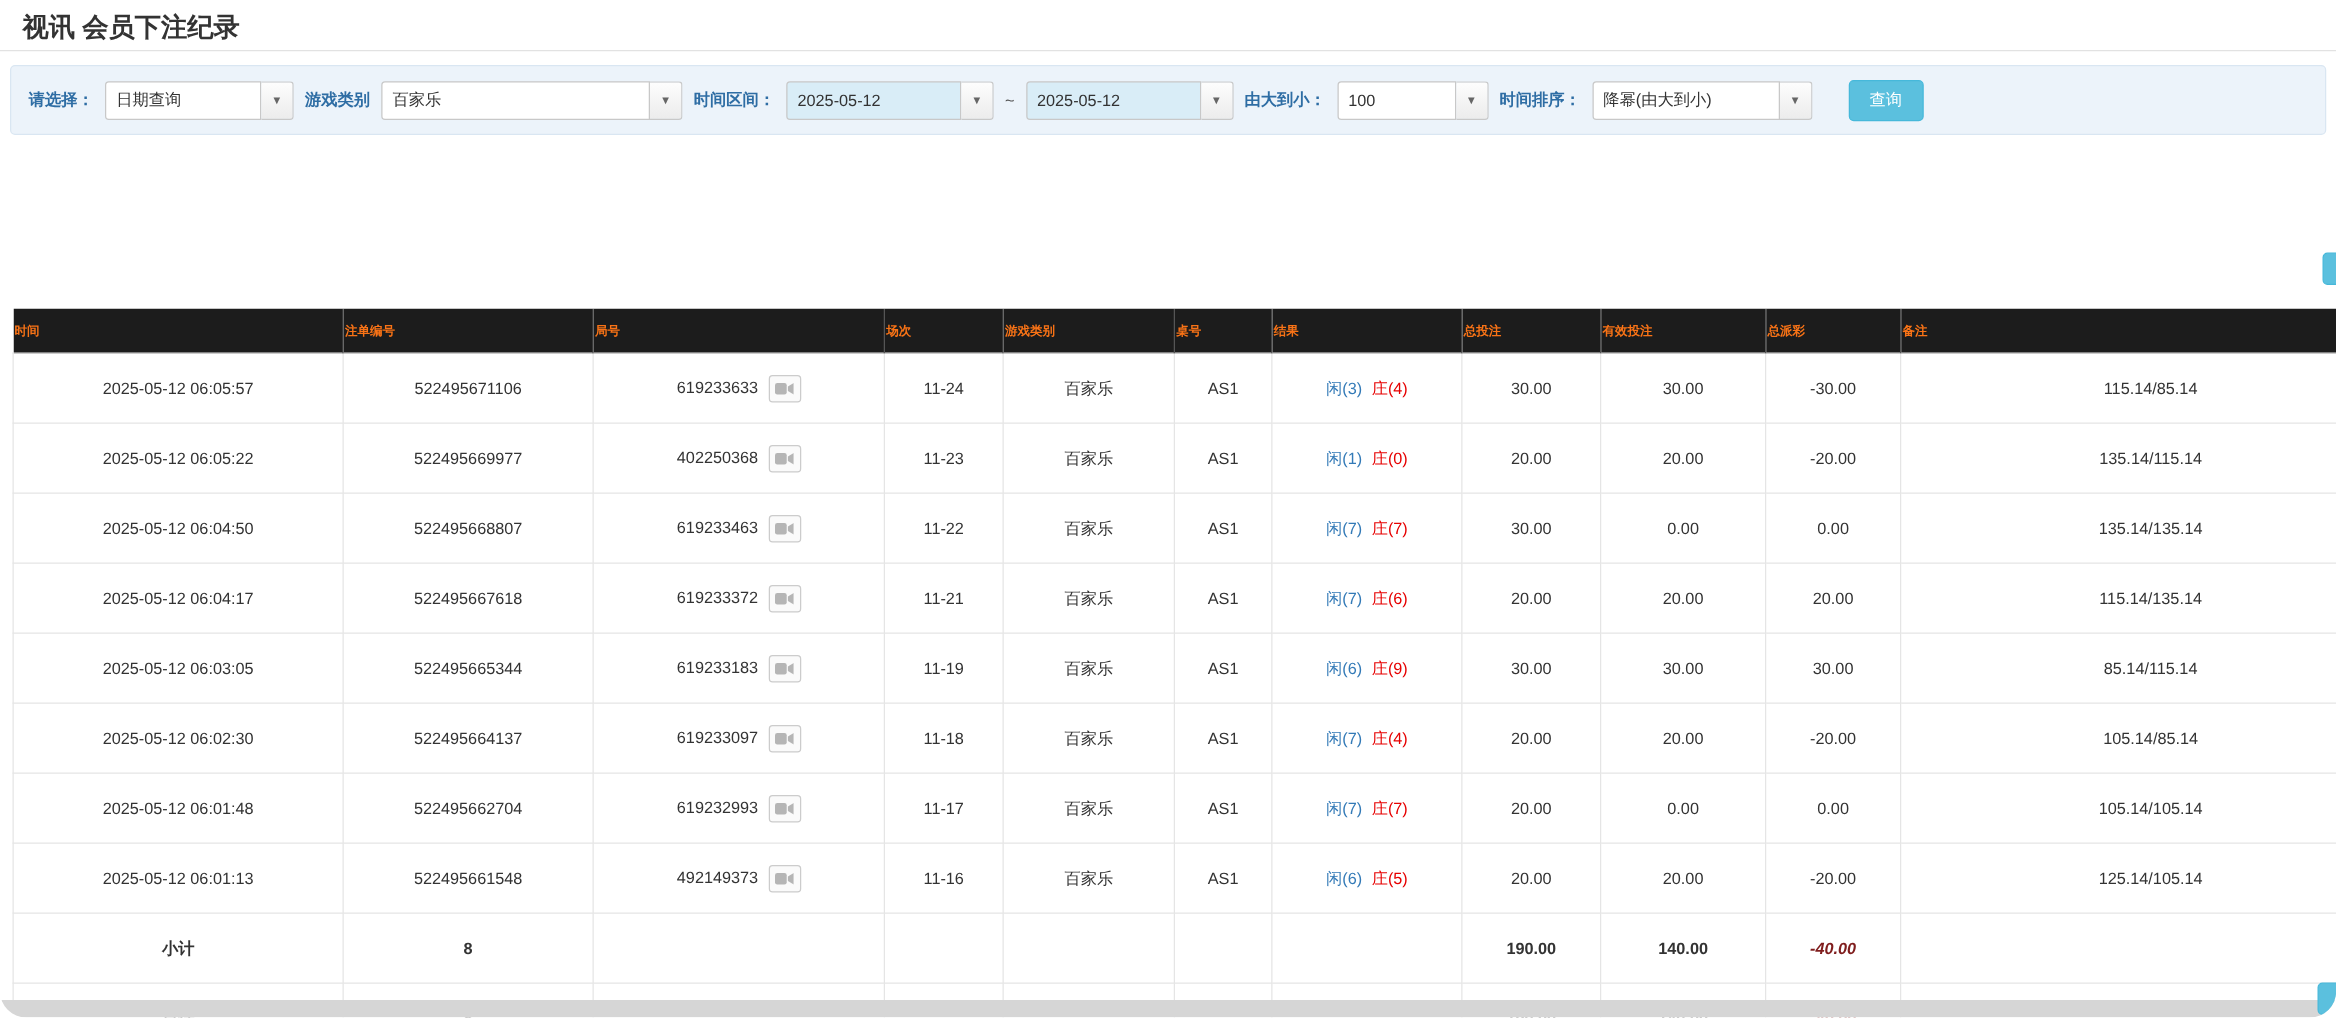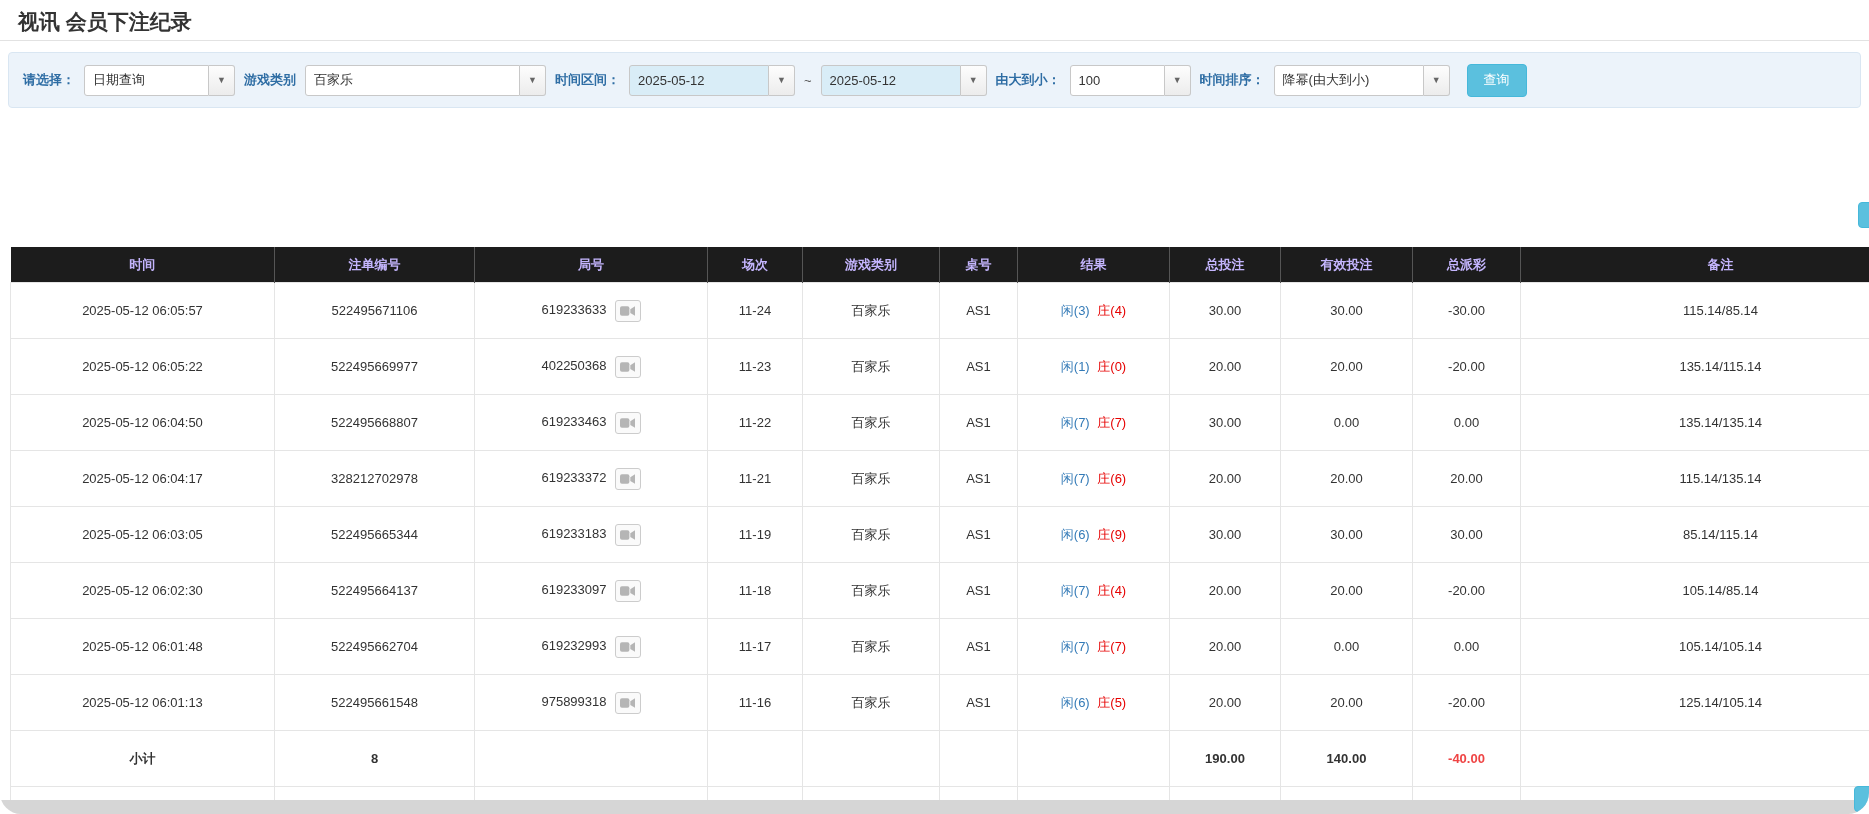--- a/index.html
+++ b/index.html
@@ -71,21 +71,21 @@
     padding:0;
   }
   .caret{font-size:9px;color:#666;line-height:1;}
   .w-select{width:125px;}
   .w-game{width:215px;}
   .w-date{width:140px;}
   .w-size{width:95px;}
   .w-sort{width:150px;}
   .tilde{font-size:13px;color:#555;}
   .btn-search{
-    margin-left:8px;
+    margin-left:20px;
     height:33px;
     padding:0 16px;
     background:#5bc0de;
     border:1px solid #46b8da;
     border-radius:4px;
     color:#fff;
     font-size:13px;
     font-family:inherit;
     cursor:pointer;
   }
@@ -132,25 +132,25 @@
     top:247px;left:10px;
     width:1910px;
   }
   table.records{
     border-collapse:collapse;
     table-layout:fixed;
     width:1910px;
   }
   table.records thead th{
     background:#1c1c1c;
-    color:#c4b5fd;
-    font-size:13px;
+    color:#f97316;
+    font-size:10px;
     font-weight:bold;
     height:33px;
-    text-align:center;
+    text-align:left;
     border-right:1px solid rgba(255,255,255,0.25);
   }
   table.records tbody td{
     height:53px;
     background:#fff;
     border:1px solid #e5e5e5;
     text-align:center;
     font-size:13px;
     color:#333;
     vertical-align:middle;
@@ -173,21 +173,21 @@
   }
   tr.summary td{
     background:#999999;
     color:#fff;
     font-weight:bold;
     font-size:13px;
     height:38px;
     text-align:center;
     border:2px solid #fff;
   }
-  tr.summary td.neg{color:#ef4444;}
+  tr.summary td.neg{color:#7f1d1d;font-style:italic;}
   
   .footer-strip{
     position:absolute;
     left:0;right:0;top:800px;height:14px;
     background:#d6d6d6;
   }
 </style>
 </head>
 <body>
 
@@ -346,21 +346,21 @@
       <span class="res-player">闲(7)</span>
       <span class="res-banker">庄(7)</span>
     </td>
     <td class="link">30.00</td>
     <td>0.00</td>
     <td>0.00</td>
     <td>135.14/135.14</td>
   </tr>
           <tr>
     <td>2025-05-12 06:04:17</td>
-    <td>328212702978</td>
+    <td>522495667618</td>
     <td>
       <span>619233372</span><button class="video-btn">
                 <svg width="15" height="12" viewBox="0 0 16 12">
                   <rect x="0" y="1" width="10" height="10" rx="2" fill="#b5b5b5"></rect>
                   <path d="M11 4 L16 1 V11 L11 8 Z" fill="#b5b5b5"></path>
                 </svg>
               </button>
     </td>
     <td>11-21</td>
     <td>百家乐</td>
@@ -440,21 +440,21 @@
     </td>
     <td class="link">20.00</td>
     <td>0.00</td>
     <td>0.00</td>
     <td>105.14/105.14</td>
   </tr>
           <tr>
     <td>2025-05-12 06:01:13</td>
     <td>522495661548</td>
     <td>
-      <span>975899318</span><button class="video-btn">
+      <span>492149373</span><button class="video-btn">
                 <svg width="15" height="12" viewBox="0 0 16 12">
                   <rect x="0" y="1" width="10" height="10" rx="2" fill="#b5b5b5"></rect>
                   <path d="M11 4 L16 1 V11 L11 8 Z" fill="#b5b5b5"></path>
                 </svg>
               </button>
     </td>
     <td>11-16</td>
     <td>百家乐</td>
     <td>AS1</td>
     <td>

